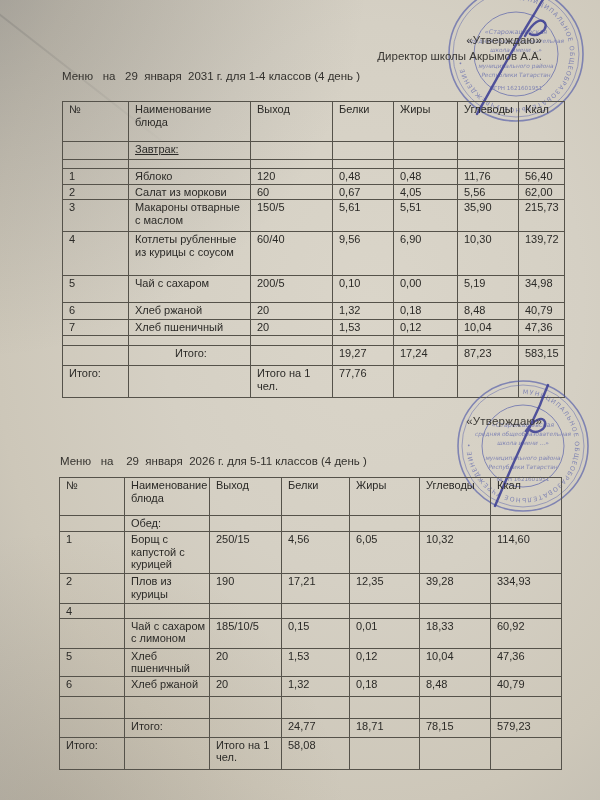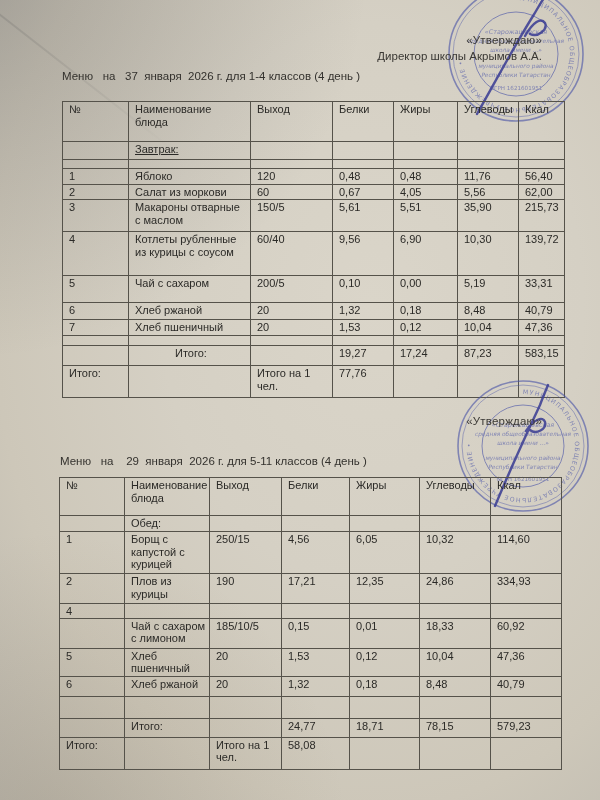--- a/index.html
+++ b/index.html
@@ -73,21 +73,21 @@
       <text x="75" y="108" font-size="5.6" text-anchor="middle">ОГРН 1621601951</text>
     </g>
     <path class="sig" d="M36,132 C52,104 72,66 92,34 C97,26 101,18 106,12 M84,54 C92,40 100,35 104,41 C107,47 97,56 89,52"></path>
   </svg>
 
   <div class="approval" style="left:222px; top:32px;">
     <div class="approve-line">«Утверждаю»</div>
     <div>Директор школы  Акрымов А.А.</div>
   </div>
 
-  <div class="menu-title" style="left:62px; top:70px;">Меню   на   37  января  2026 г. для 1-4 классов (4 день )</div>
+  <div class="menu-title" style="left:62px; top:70px;">Меню   на   29  января  2031 г. для 1-4 классов (4 день )</div>
 
   <table class="menu" id="t0" style="left:62px; top:101px;">
     <colgroup>
         <col>
         <col>
         <col>
         <col>
         <col>
         <col>
         <col>
@@ -156,21 +156,21 @@
           <td>10,30</td>
           <td>139,72</td>
         </tr>
         <tr class="row-dish">
           <td>5</td>
           <td>Чай с сахаром</td>
           <td>200/5</td>
           <td>0,10</td>
           <td>0,00</td>
           <td>5,19</td>
-          <td>33,31</td>
+          <td>34,98</td>
         </tr>
         <tr class="row-dish">
           <td>6</td>
           <td>Хлеб ржаной</td>
           <td>20</td>
           <td>1,32</td>
           <td>0,18</td>
           <td>8,48</td>
           <td>40,79</td>
         </tr>
@@ -275,21 +275,21 @@
           <td>6,05</td>
           <td>10,32</td>
           <td>114,60</td>
         </tr>
         <tr class="row-dish">
           <td>2</td>
           <td>Плов из курицы</td>
           <td>190</td>
           <td>17,21</td>
           <td>12,35</td>
-          <td>24,86</td>
+          <td>39,28</td>
           <td>334,93</td>
         </tr>
         <tr class="row-dish">
           <td>4</td>
           <td></td>
           <td></td>
           <td></td>
           <td></td>
           <td></td>
           <td></td>

